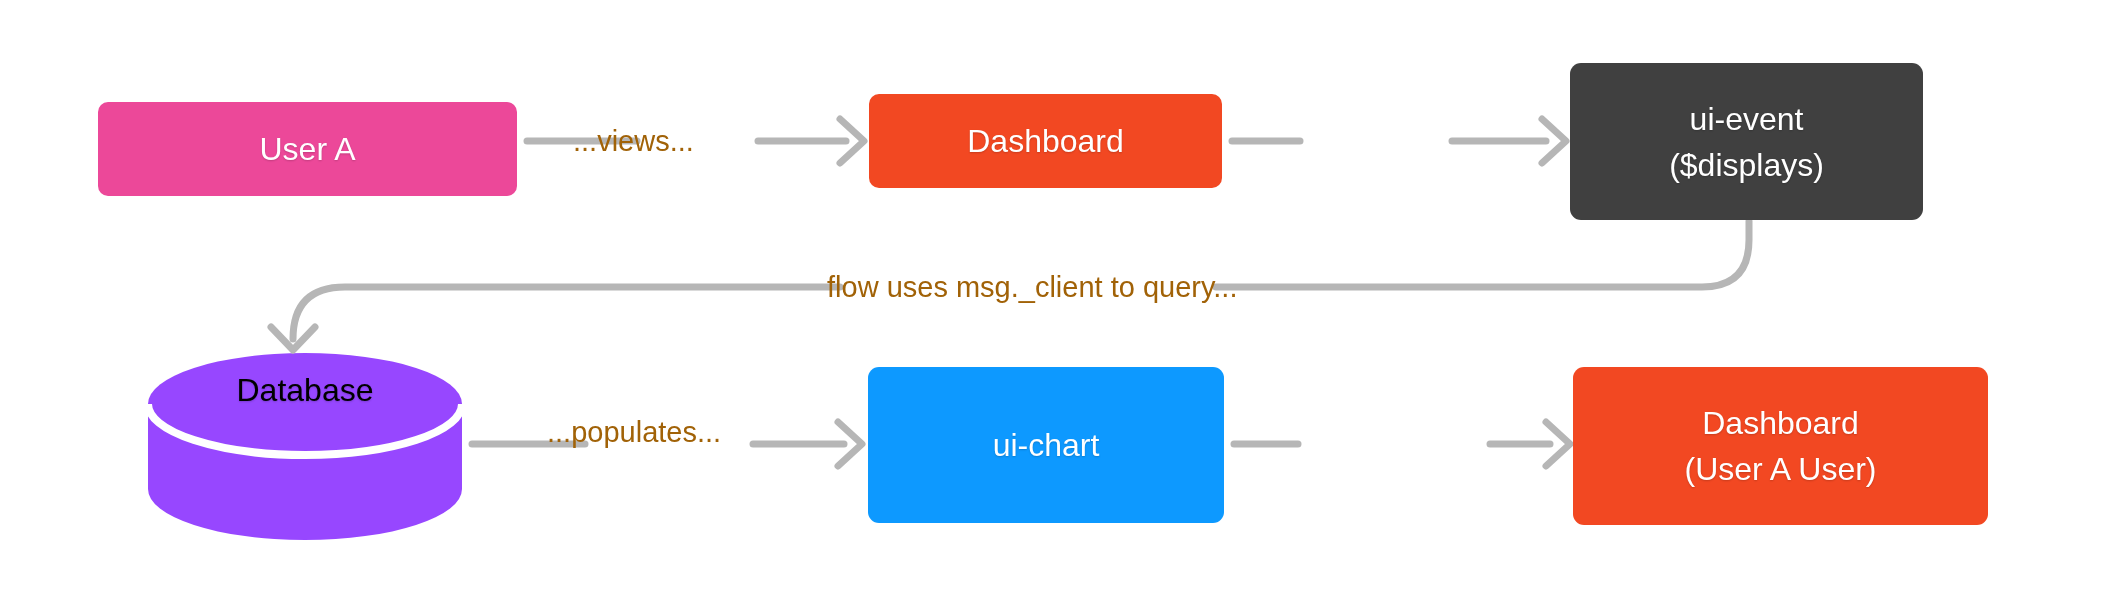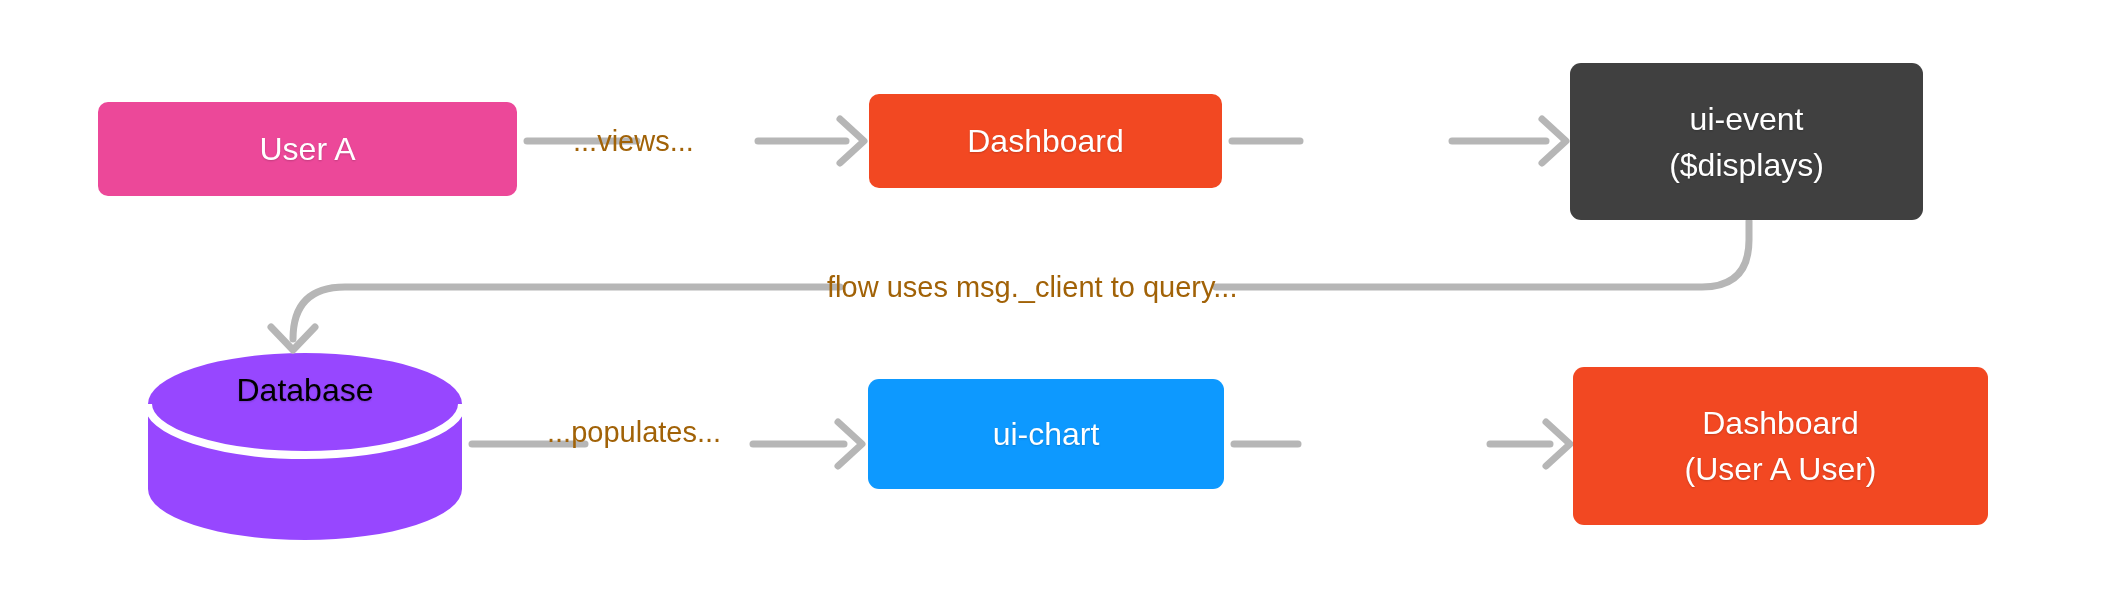--- a/index.html
+++ b/index.html
@@ -9,21 +9,21 @@
   }
   svg.wires{position:absolute;left:0;top:0;width:2126px;height:603px;}
   .node{
     position:absolute;display:flex;flex-direction:column;align-items:center;justify-content:center;
     color:#ffffff;font-size:32px;line-height:46px;text-align:center;border-radius:11px;
     text-shadow:0 1px 2px rgba(0,0,0,.18);
   }
   .n-user-a    {left:98px;  top:94px;  width:419px; height:94px;  border-radius:10px;}
   .n-dashboard {left:869px; top:94px;  width:353px; height:94px;  border-radius:10px;}
   .n-ui-event  {left:1570px;top:63px;  width:353px; height:157px;}
-  .n-ui-chart  {left:868px; top:379px; width:356px; height:110px;}
+  .n-ui-chart  {left:868px; top:367px; width:356px; height:156px;}
   .n-dashboard2{left:1573px;top:367px; width:415px; height:158px;}
   .db-label{
     position:absolute;left:148px;top:368px;width:314px;height:44px;line-height:44px;
     text-align:center;color:#000000;font-size:32px;text-shadow:0 1px 2px rgba(0,0,0,.18);
   }
   .edge-label{
     position:absolute;height:36px;line-height:36px;font-size:29px;color:#a16207;
     text-align:left;white-space:nowrap;
   }
   .l-views    {left:573px; top:123px;width:240px;}

